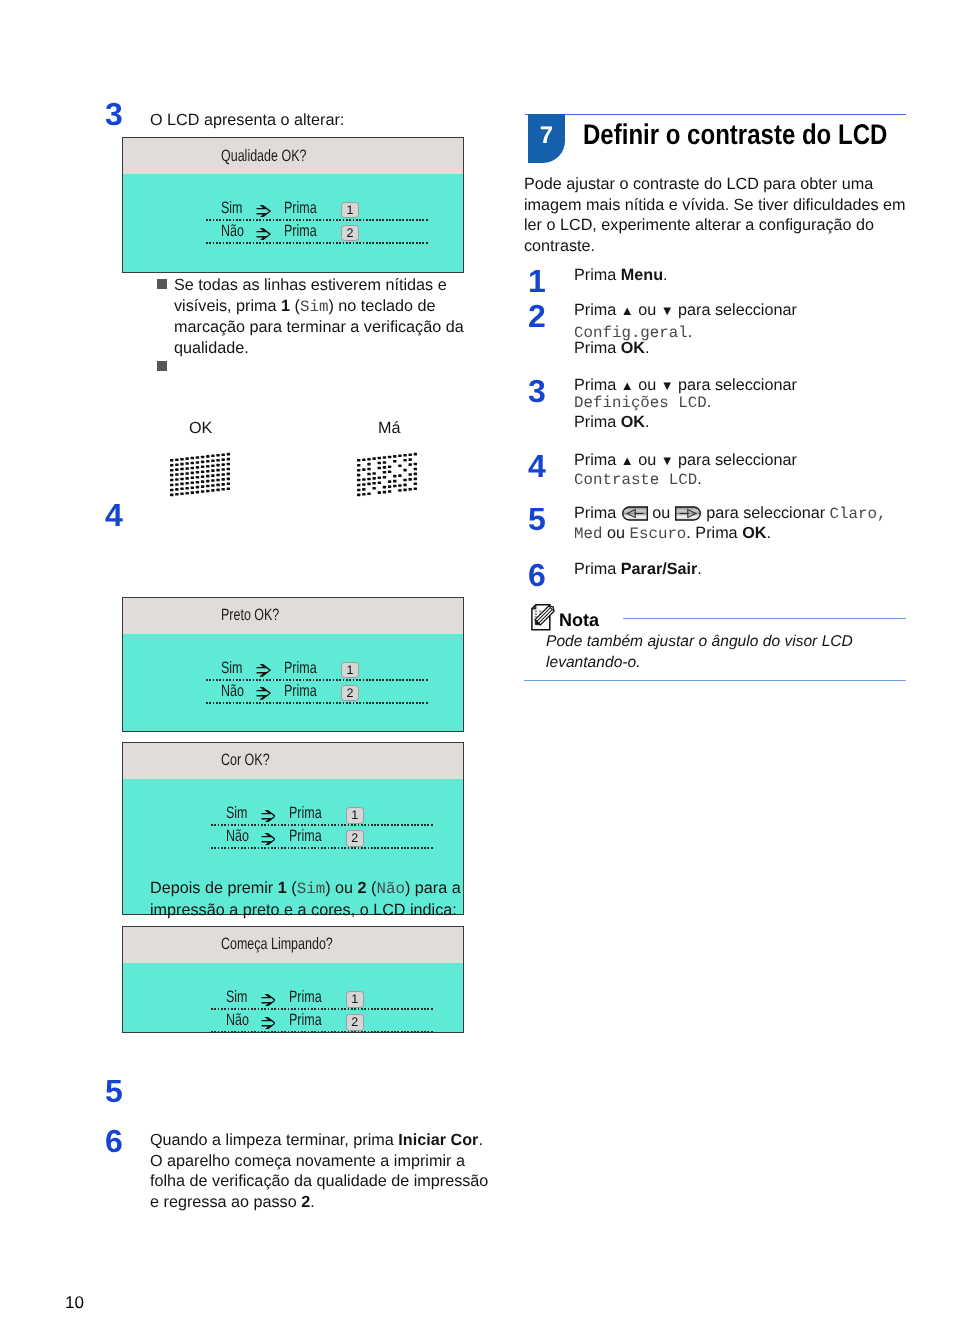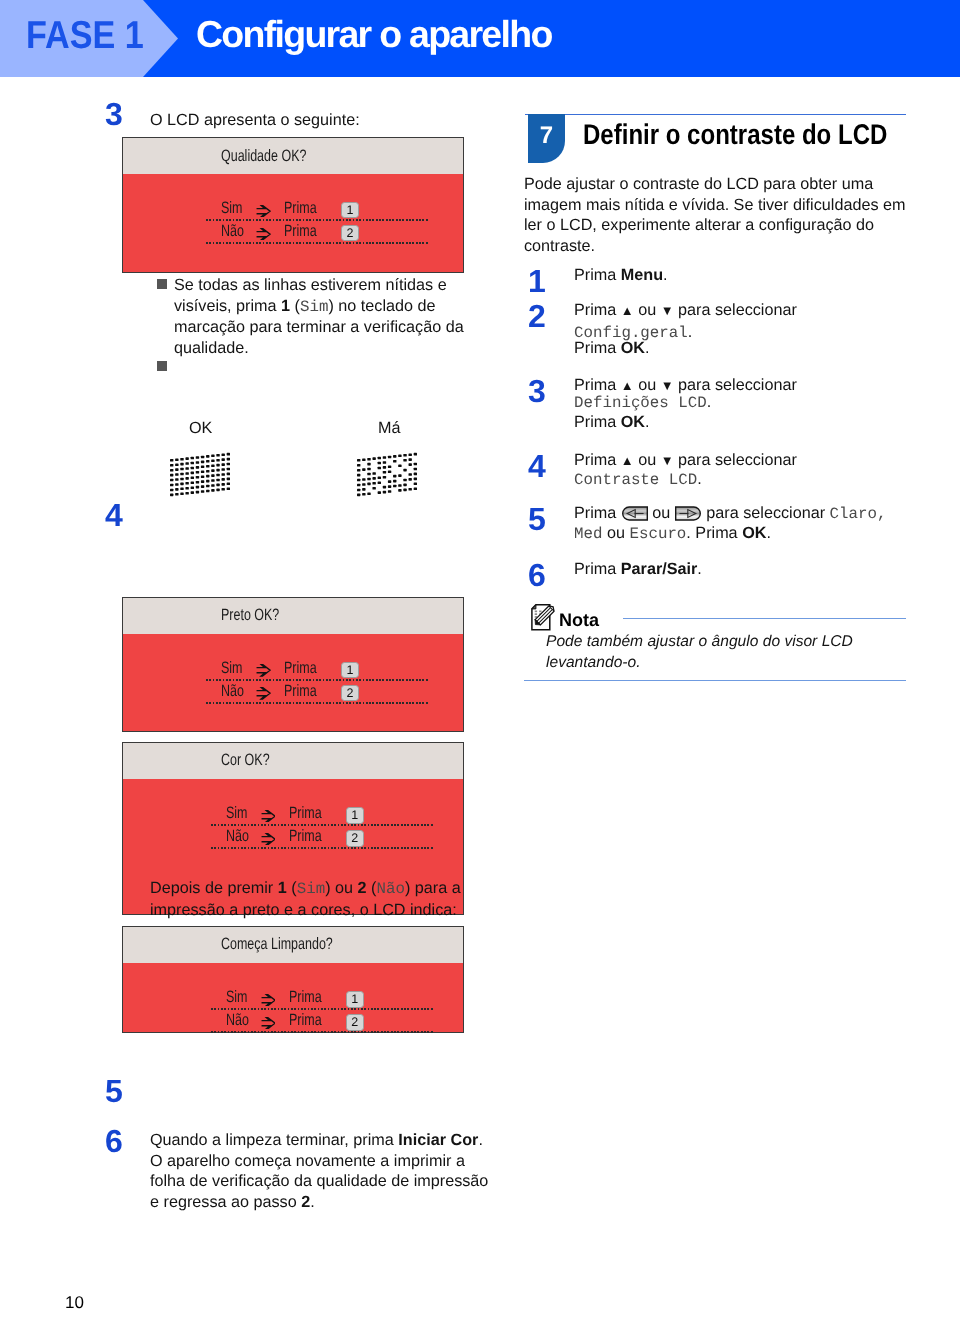--- a/index.html
+++ b/index.html
@@ -20,21 +20,21 @@
 
   
   .stepnum{position:absolute;font-weight:bold;color:#1545d0;font-size:32px;line-height:1;}
   .txt{position:absolute;font-size:16.2px;line-height:20.6px;color:#141414;}
   .mono{font-family:"Liberation Mono",monospace;font-size:15.8px;color:#4a4a4a;}
   .nm{font-family:"Liberation Sans",sans-serif;font-size:16.2px;color:#141414;letter-spacing:0;}
   .tri{font-size:13px;}
   .bld{font-weight:bold;text-align:right;}
 
   
-  .lcd{position:absolute;border:1.3px solid #3a3a3a;background:#ef4444;box-sizing:border-box;}
+  .lcd{position:absolute;border:1.3px solid #3a3a3a;background:#5eead4;box-sizing:border-box;}
   .lcd-hd{position:absolute;left:0;top:0;right:0;height:36px;background:#e2dcd8;}
   .lcd-hd-t{position:absolute;left:98px;top:8.5px;font-size:16.5px;color:#1c1c1c;
             display:inline-block;transform:scaleX(0.757);transform-origin:left top;white-space:nowrap;}
   .lcd-rows{position:absolute;left:0;width:100%;}
   .lrow{position:relative;height:23px;}
   .c-ans,.c-act{position:absolute;top:0;font-size:16.5px;color:#1c1c1c;
             display:inline-block;transform:scaleX(0.757);transform-origin:left top;white-space:nowrap;}
   .c-ans{left:98px;}
   .c-act{left:161px;}
   .c-arw{position:absolute;left:133px;top:5.7px;width:14.5px;height:12.4px;}
@@ -59,30 +59,23 @@
   .bullet{position:absolute;width:9.5px;height:9.5px;background:#565656;}
   .pgnum{position:absolute;font-size:17px;color:#000;}
   .noteicon{position:absolute;}
   .arwkey{display:inline-block;width:27px;height:15px;vertical-align:-3px;}
 </style>
 </head>
 <body>
 
 <div class="page">
 
-  <div class="hdr">
-    <svg class="hdr-arrow" viewBox="0 0 180 77">
-      <path d="M0 0 H143 L178 38.5 L143 77 H0 Z" fill="#9ab5ff"></path>
-    </svg>
-    <div class="hdr-phase">FASE 1</div>
-    <div class="hdr-title">Configurar o aparelho</div>
-  </div>
 
   <div class="stepnum" style="left:105px;top:98px">3</div>
-  <div class="txt" style="left:150px;top:109.6px;width:330px">O LCD apresenta o seguinte:</div>
+  <div class="txt" style="left:150px;top:109.6px;width:330px">O LCD apresenta o alterar:</div>
 
   <div class="lcd" style="left:122px;top:137px;width:342px;height:136px">
     <div class="lcd-hd"></div>
     <div class="lcd-hd-t">Qualidade OK?</div>
     <div class="lcd-rows" style="top:61px">
       <div class="lrow">
         <span class="c-ans">Sim</span>
         <svg class="c-arw" viewBox="0 0 14 12">
             <path d="M0.5 3.55 H8.6 L4.9 0.4 L6.3 0.4 L13.6 6.0 L6.3 11.6 L4.9 11.6 L8.6 8.45 H0.5" fill="none" stroke="#121212" stroke-width="1.35" stroke-linejoin="miter" stroke-linecap="butt"></path>
           </svg>

